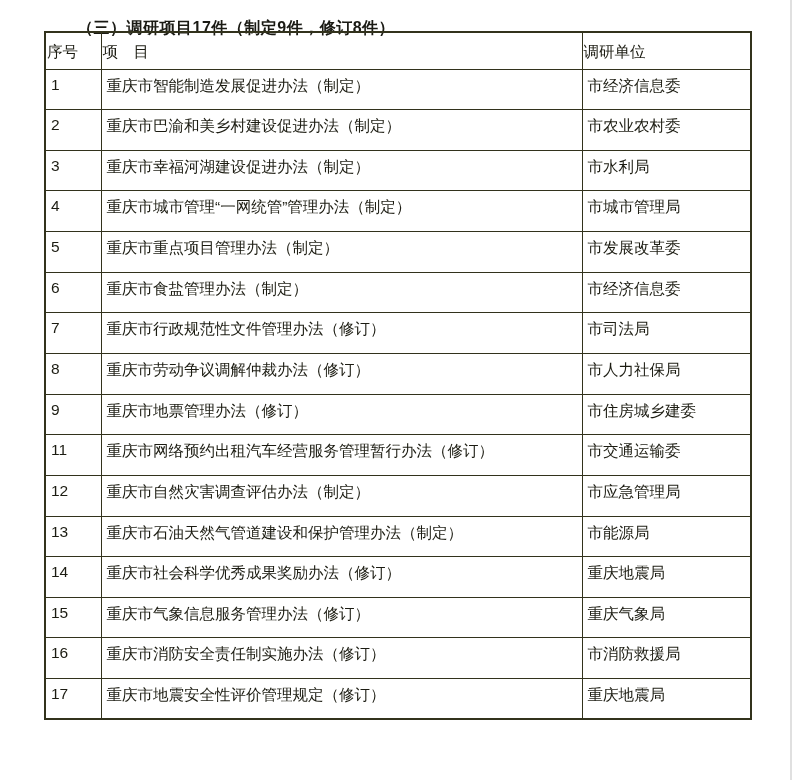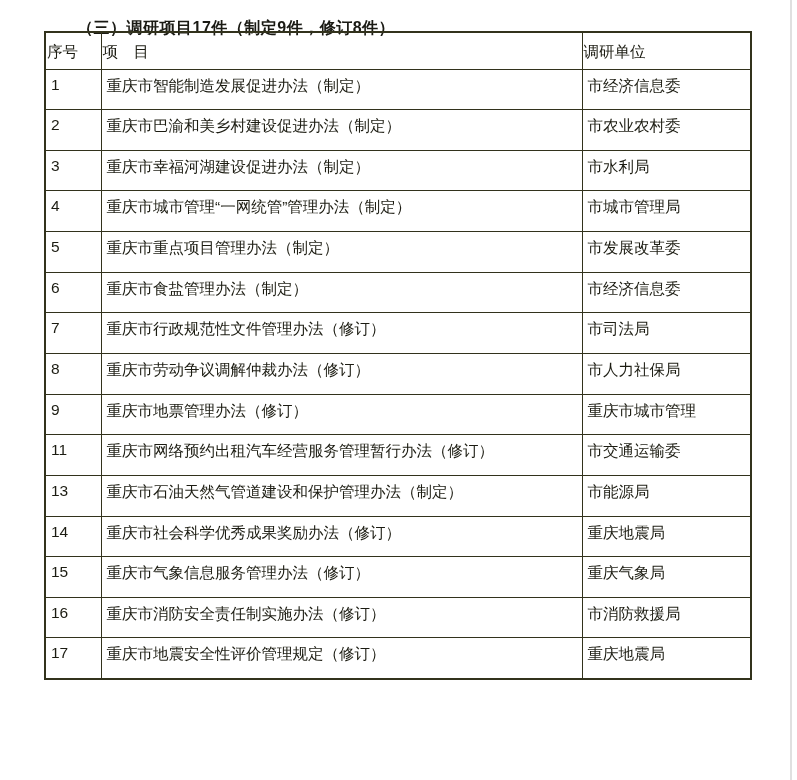--- a/index.html
+++ b/index.html
@@ -133,26 +133,31 @@
           <td class="cell-unit">市司法局</td>
         </tr>
         <tr>
           <td class="cell-no">8</td>
           <td class="cell-project">重庆市劳动争议调解仲裁办法（修订）</td>
           <td class="cell-unit">市人力社保局</td>
         </tr>
         <tr>
           <td class="cell-no">9</td>
           <td class="cell-project">重庆市地票管理办法（修订）</td>
-          <td class="cell-unit">重庆市城市管理</td>
+          <td class="cell-unit">市住房城乡建委</td>
         </tr>
         <tr>
           <td class="cell-no">11</td>
           <td class="cell-project">重庆市网络预约出租汽车经营服务管理暂行办法（修订）</td>
           <td class="cell-unit">市交通运输委</td>
+        </tr>
+        <tr>
+          <td class="cell-no">12</td>
+          <td class="cell-project">重庆市自然灾害调查评估办法（制定）</td>
+          <td class="cell-unit">市应急管理局</td>
         </tr>
         <tr>
           <td class="cell-no">13</td>
           <td class="cell-project">重庆市石油天然气管道建设和保护管理办法（制定）</td>
           <td class="cell-unit">市能源局</td>
         </tr>
         <tr>
           <td class="cell-no">14</td>
           <td class="cell-project">重庆市社会科学优秀成果奖励办法（修订）</td>
           <td class="cell-unit">重庆地震局</td>

